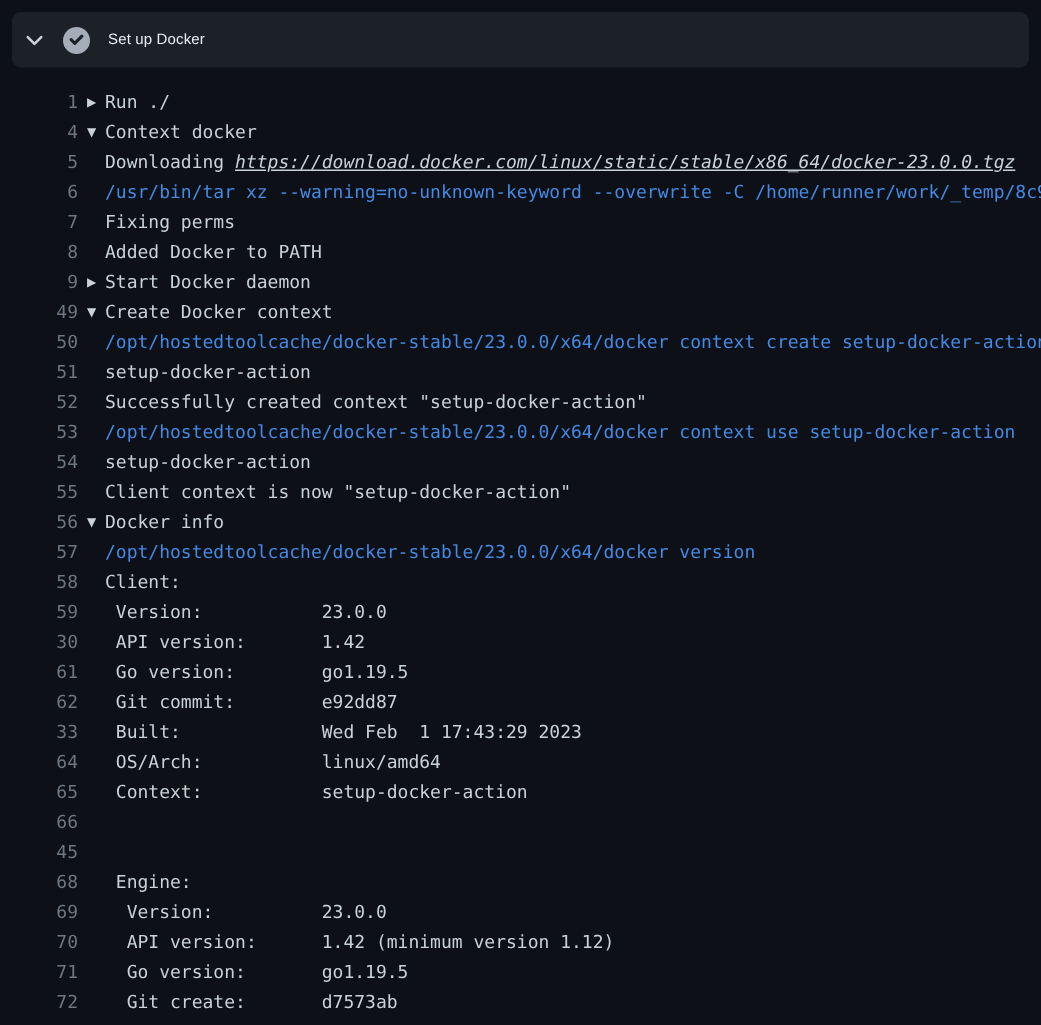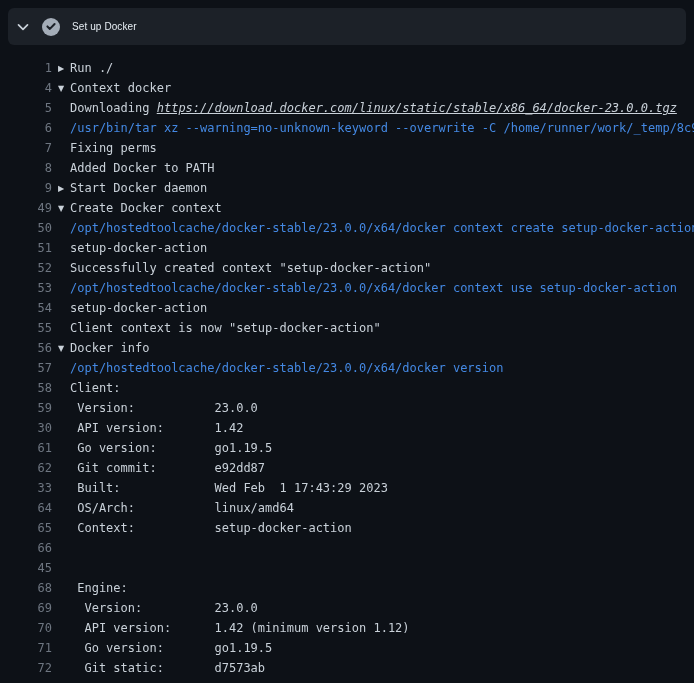--- a/index.html
+++ b/index.html
@@ -219,16 +219,16 @@
     <span class="content">  API version:      1.42 (minimum version 1.12)</span>
   </div>
       <div class="row">
     <span class="ln">71</span>
     <span class="gutter"></span>
     <span class="content">  Go version:       go1.19.5</span>
   </div>
       <div class="row">
     <span class="ln">72</span>
     <span class="gutter"></span>
-    <span class="content">  Git static:       d7573ab</span>
+    <span class="content">  Git create:       d7573ab</span>
   </div>
     </div>
 </div>
 
 </body></html>

